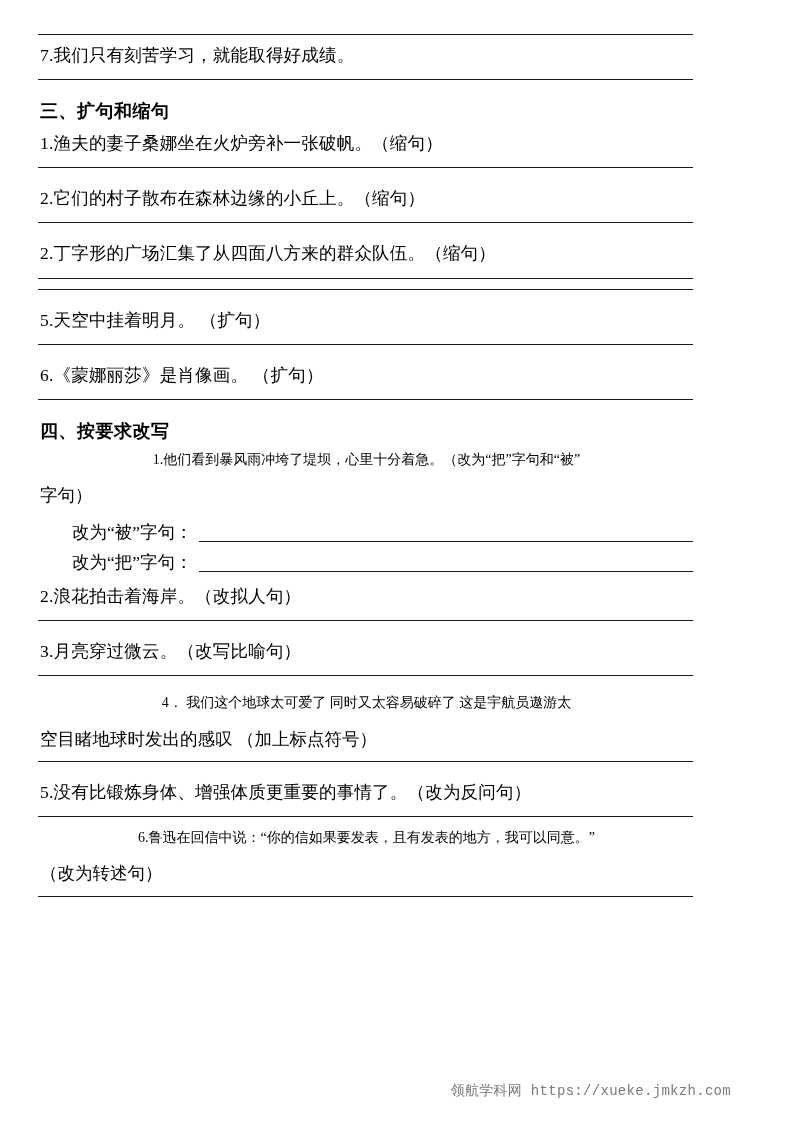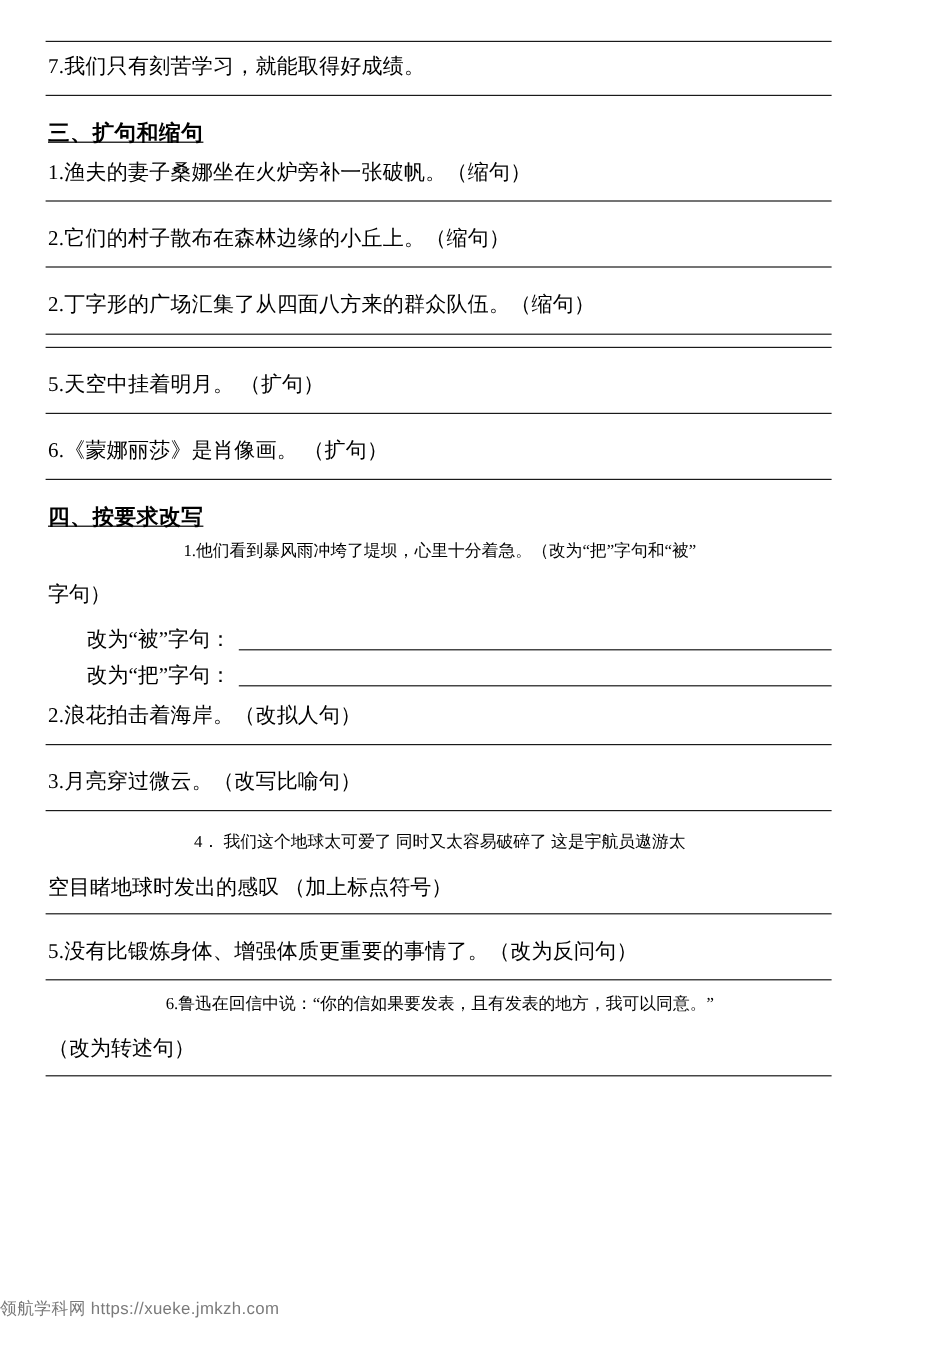--- a/index.html
+++ b/index.html
@@ -35,21 +35,20 @@
     letter-spacing: 0.2px;
     margin: 7px 0 10px 0;
     padding-left: 2px;
   }
   .section-head {
     font-size: 18px;
     font-weight: bold;
     margin: 14px 0 6px 2px;
     letter-spacing: 0.5px;
     font-family: "Liberation Sans", "DejaVu Sans", sans-serif;
-    text-decoration: underline;
   }
   .gap-sm { height: 10px; }
   .gap-md { height: 16px; }
   .gap-xs { height: 5px; }
 
   .blank-row {
     display: flex;
     align-items: flex-end;
     font-size: 17.5px;
     line-height: 1.6;
@@ -77,24 +76,24 @@
     font-size: 17.5px;
     line-height: 1.55;
     margin: 12px 0 8px 0;
     padding-left: 2px;
   }
   .footer {
     position: absolute;
     left: 0;
     right: 0;
     bottom: 22px;
-    text-align: left;
+    text-align: right;
     font-size: 14px;
     color: #7a7a7a;
-    font-family: Liberation Sans, sans-serif;
+    font-family: Liberation Mono, monospace;
     letter-spacing: 0.3px;
   }
 </style>
 </head>
 <body>
 
 <div class="page">
 
   <hr class="rule">
 

